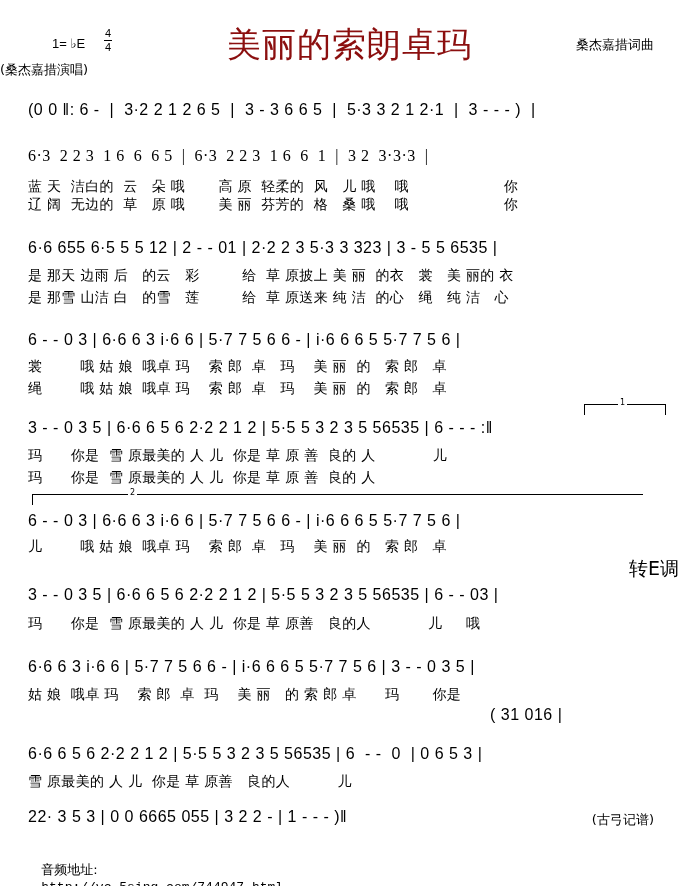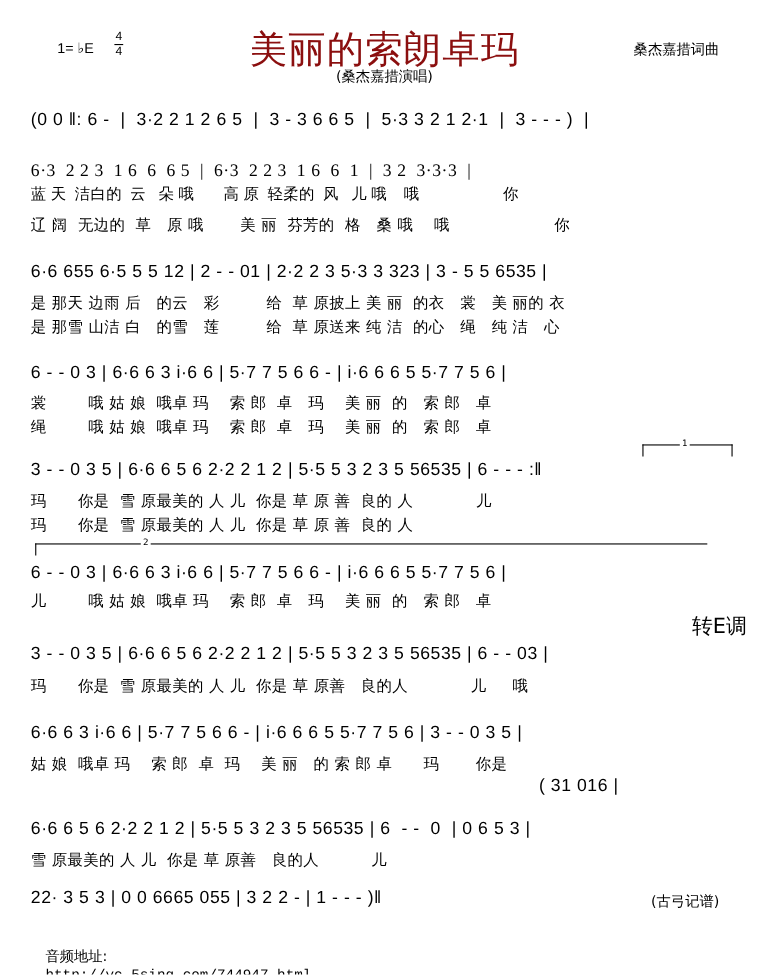--- a/index.html
+++ b/index.html
@@ -4,21 +4,21 @@
 <style>
   html,body{margin:0;padding:0;background:#fff;}
   body{width:699px;height:886px;position:relative;overflow:hidden;font-family:"DejaVu Sans",sans-serif;color:#000;}
   .abs{position:absolute;white-space:pre;}
   .title{left:0;width:699px;top:22px;text-align:center;font-size:34px;color:#8b0f0f;letter-spacing:1px;}
   .key{left:52px;top:36px;font-size:13px;font-family:"Liberation Sans",sans-serif;}
   .timesig{position:absolute;left:104px;top:28px;font-size:11px;text-align:center;line-height:11px;font-family:"Liberation Sans",sans-serif;}
   .timesig span{display:block;}
   .timesig .bar{border-top:1px solid #000;width:8px;margin:1px auto;}
   .composer{right:45px;top:36px;font-size:13px;}
-  .singer{left:0;width:699px;text-align:center;top:61px;font-size:13px;}
+  .singer{left:0;width:699px;top:61px;font-size:13px;}
   .notes{font-family:"Liberation Sans",sans-serif;font-size:16px;left:28px;letter-spacing:0.5px;}
   .lyric{font-size:14px;left:28px;letter-spacing:0.3px;}
   .bracket{position:absolute;border-top:1px solid #000;}
   .bracket.l{border-left:1px solid #000;}
   .bracket.r{border-right:1px solid #000;}
   .blabel{position:absolute;font-size:8px;background:#fff;padding:0 2px;}
   .footer{left:33px;top:846px;font-size:13px;}
   .footer .url{font-family:"Liberation Mono",monospace;}
   .note-credit{right:45px;top:811px;font-size:13px;}
   .modulation{right:20px;top:556px;font-size:19px;}
@@ -32,21 +32,21 @@
   <span class="bar"></span>
   <span>4</span>
 </div>
 <div class="abs title">美丽的索朗卓玛</div>
 <div class="abs composer">桑杰嘉措词曲</div>
 <div class="abs singer">(桑杰嘉措演唱)</div>
 
 <div class="abs notes" style="top:101px;">(0 0 ‖: 6 -  |  3·2 2 1 2 6 5  |  3 - 3 6 6 5  |  5·3 3 2 1 2·1  |  3 - - - )  |</div>
 
 <div class="abs notes" style="top:147px;font-family:Liberation Serif, serif;">6·3  2 2 3  1 6  6  6 5  |  6·3  2 2 3  1 6  6  1  |  3 2  3·3·3  |</div>
-<div class="abs lyric" style="top:168px;font-family:Liberation Serif, serif;">蓝 天  洁白的  云   朵 哦       高 原  轻柔的  风   儿 哦    哦                    你</div>
+<div class="abs lyric" style="top:178px;">蓝 天  洁白的  云   朵 哦       高 原  轻柔的  风   儿 哦    哦                    你</div>
 <div class="abs lyric" style="top:196px;">辽 阔  无边的  草   原 哦       美 丽  芬芳的  格   桑 哦    哦                    你</div>
 
 <div class="abs notes" style="top:239px;">6·6 655 6·5 5 5 12 | 2 - - 01 | 2·2 2 3 5·3 3 323 | 3 - 5 5 6535 |</div>
 <div class="abs lyric" style="top:267px;">是 那天 边雨 后   的云   彩         给  草 原披上 美 丽  的衣   裳   美 丽的 衣</div>
 <div class="abs lyric" style="top:289px;text-align:center;">是 那雪 山洁 白   的雪   莲         给  草 原送来 纯 洁  的心   绳   纯 洁   心</div>
 
 <div class="abs notes" style="top:331px;">6 - - 0 3 | 6·6 6 3 i·6 6 | 5·7 7 5 6 6 - | i·6 6 6 5 5·7 7 5 6 |</div>
 <div class="abs lyric" style="top:358px;">裳        哦 姑 娘  哦卓 玛    索 郎  卓   玛    美 丽  的   索 郎   卓</div>
 <div class="abs lyric" style="top:380px;">绳        哦 姑 娘  哦卓 玛    索 郎  卓   玛    美 丽  的   索 郎   卓</div>
 

